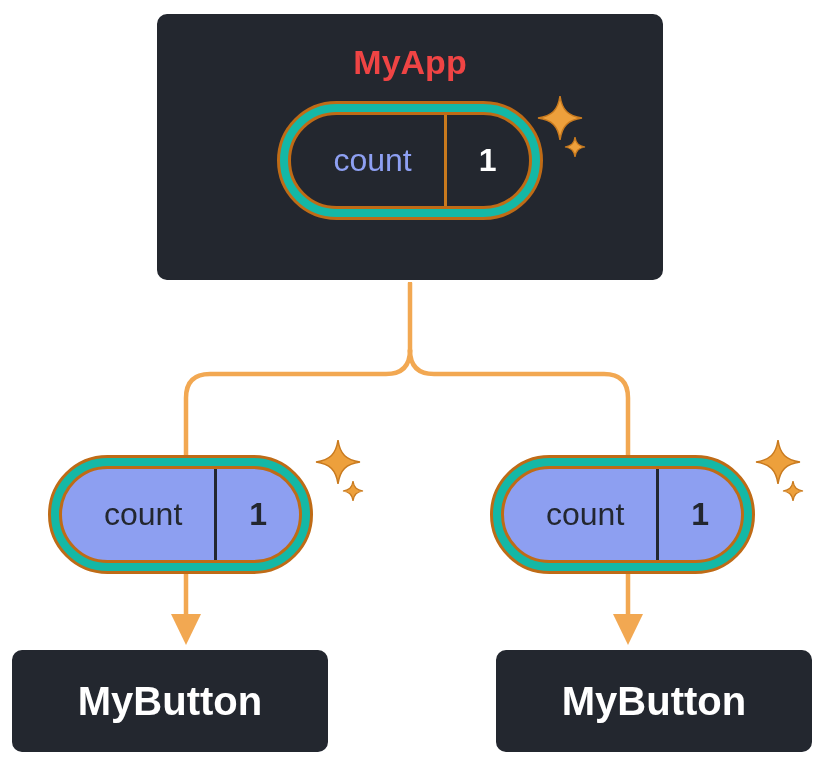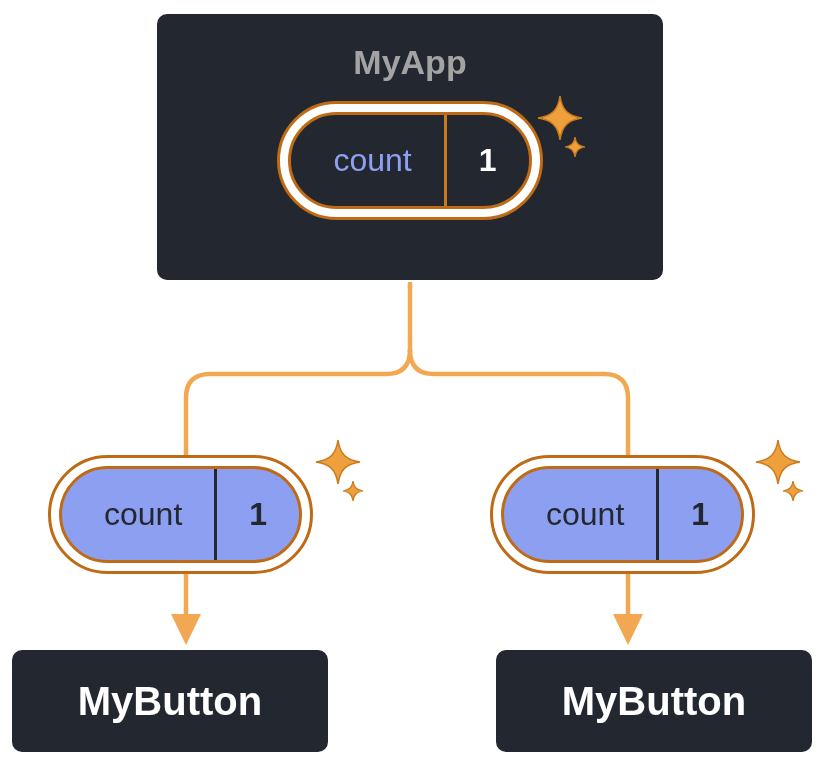--- a/index.html
+++ b/index.html
@@ -11,28 +11,28 @@
 
   .node{
     position:absolute;background:#23272F;border:2.5px solid #ffffff;
     border-radius:12px;box-sizing:border-box;color:#ffffff;
   }
   .root-node{
     left:155px;top:12px;width:510px;height:270px;
     display:flex;flex-direction:column;align-items:center;
     padding-top:28px;gap:18px;
   }
-  .node-title{font-size:34px;font-weight:700;color:#a3a3a3;line-height:1.2;}
+  .node-title{font-size:34px;font-weight:700;color:#ef4444;line-height:1.2;}
   .leaf-node{display:flex;align-items:center;justify-content:center;width:320px;height:106px;top:648px;}
   .leaf-left{left:10px;}
   .leaf-right{left:494px;}
   .leaf-title{font-size:40px;font-weight:700;color:#ffffff;}
 
   .pill{
-    border-radius:999px;background:#ffffff;border:3px solid #BF6B16;
+    border-radius:999px;background:#14b8a6;border:3px solid #BF6B16;
     padding:8px;display:inline-flex;box-sizing:border-box;
   }
   .pill-core{
     border-radius:999px;border:3px solid #BF6B16;
     display:flex;align-items:stretch;overflow:hidden;
   }
   .pill-core.dark{background:#23272F;}
   .pill-core.purple{background:#8D9FF1;}
   .pill-label{display:flex;align-items:center;font-size:32px;padding:27px 32px 27px 42px;white-space:nowrap;}
   .pill-core.dark .pill-label{color:#8EA0F3;}

